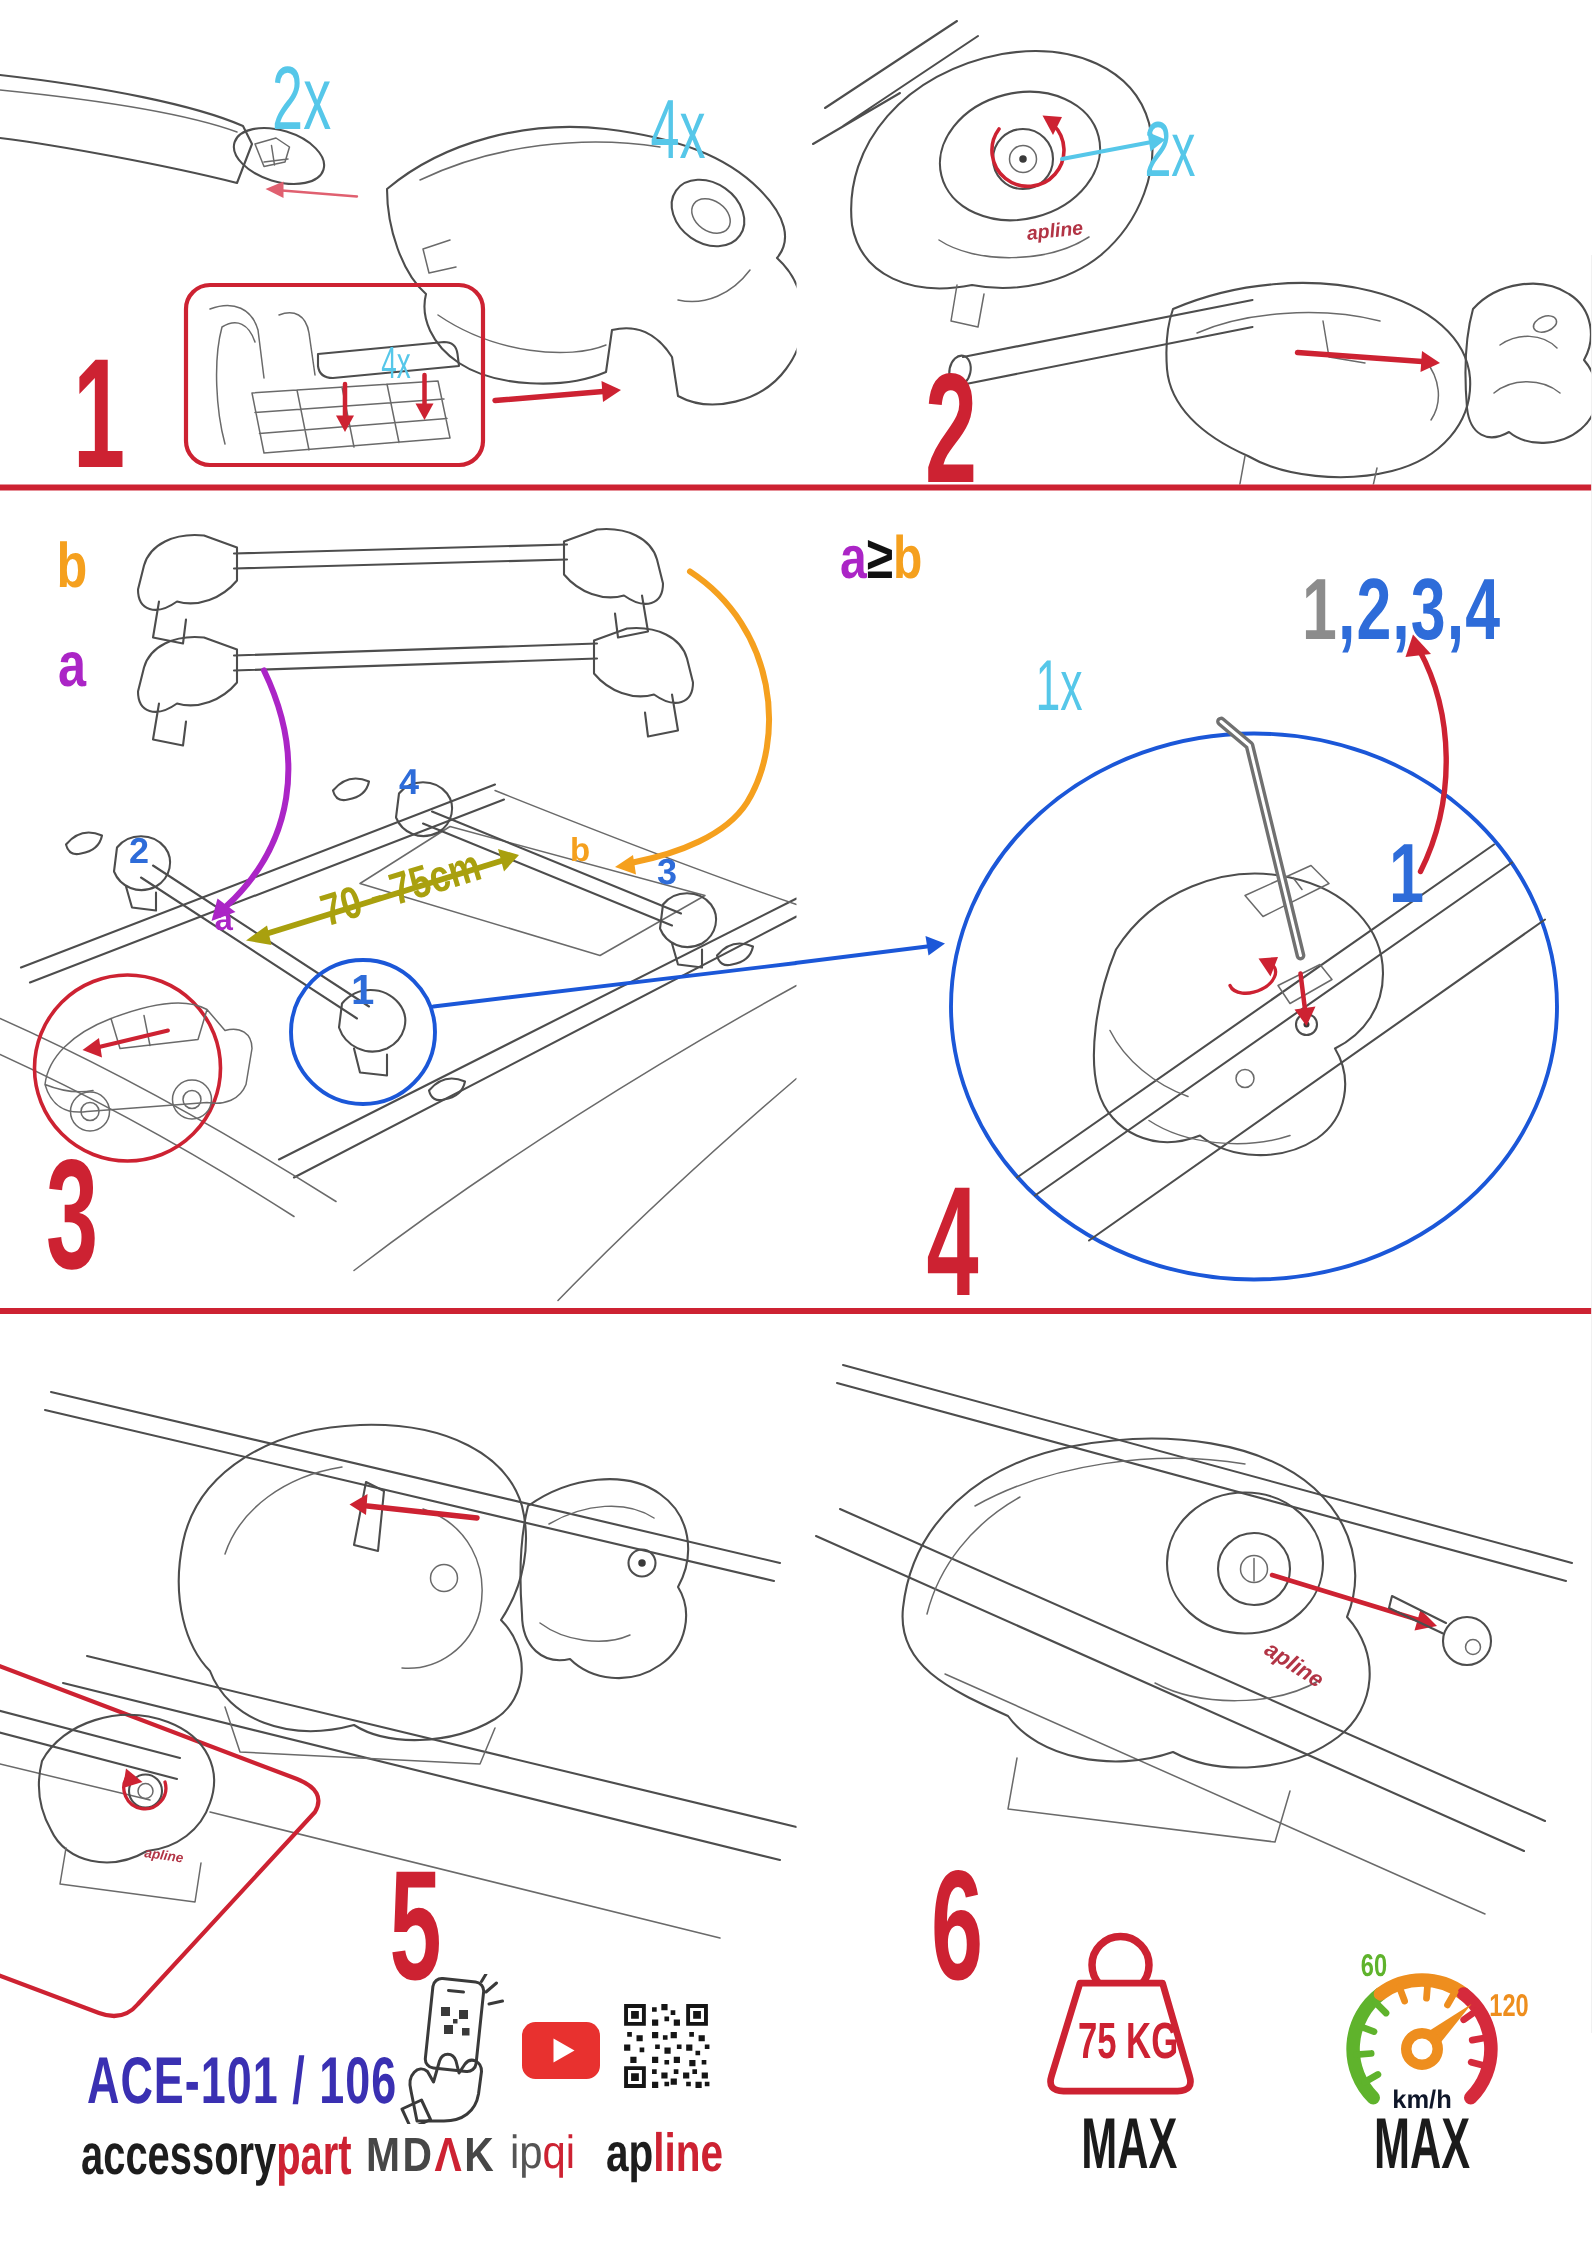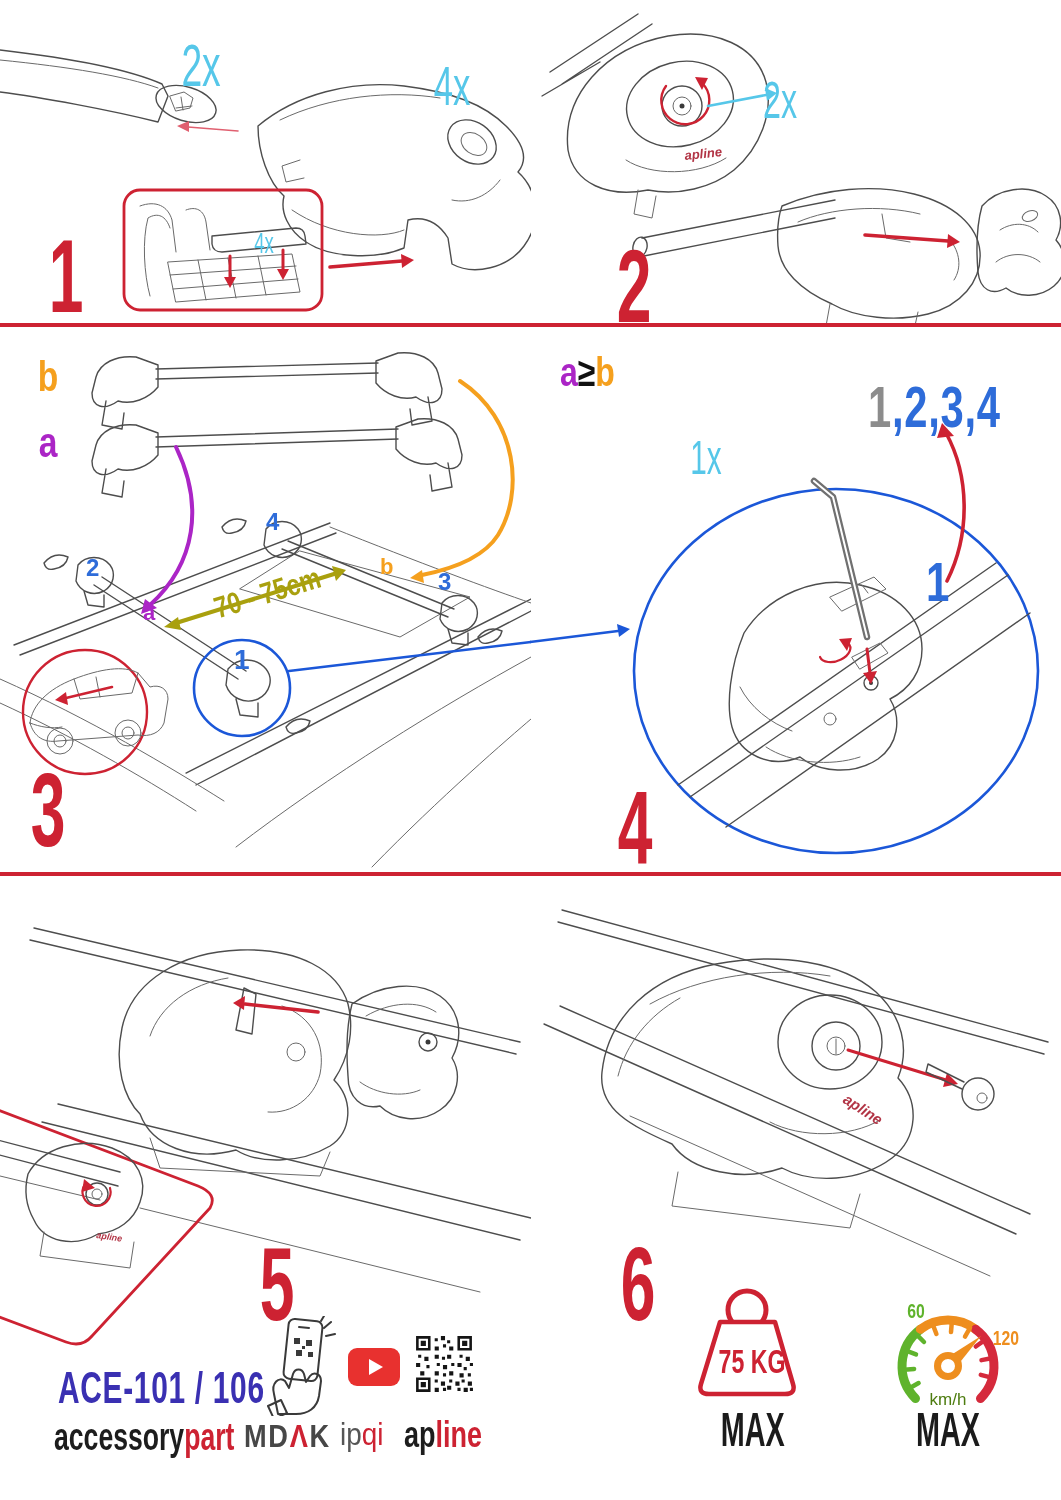--- a/index.html
+++ b/index.html
@@ -289,16 +289,16 @@
     <g stroke-width="4.5" stroke-linecap="round">
       <path d="M48.6,93 L39.9,98 M44.1,79 L34.2,79.8 M46,64.4 L36.7,60.9 M54,52 L46.9,44.9" stroke="var(--green)"></path>
       <path d="M66.4,44 L62.9,34.7 M81,42.1 L81.8,32.2 M95,46.6 L100,37.9" stroke="var(--sporange)"></path>
       <path d="M105.8,56.5 L114,50.7 M111.5,70.1 L121.3,68.3 M110.8,84.8 L120.5,87.4" stroke="#D52A3C"></path>
     </g>
     <polygon points="111,46 70,72 79,86" fill="var(--sporange)"></polygon>
     <circle cx="78" cy="76" r="10.5" fill="#ffffff" stroke="var(--sporange)" stroke-width="7"></circle>
   </svg>
   <div class="lbl ctr" style="left:896px;top:1300px;width:40px;font-size:21px;font-weight:700;color:var(--green);transform:scaleX(.75);transform-origin:center top">60</div>
   <div class="lbl ctr" style="left:984px;top:1327px;width:44px;font-size:21px;font-weight:700;color:var(--sporange);transform:scaleX(.75);transform-origin:center top">120</div>
-  <div class="lbl ctr" style="left:908px;top:1391px;width:80px;font-size:17px;font-weight:400;color:#4d7c0f">km/h</div>
+  <div class="lbl ctr" style="left:908px;top:1391px;width:80px;font-size:17px;font-weight:700;color:#0f172a">km/h</div>
   <div class="lbl ctr" style="left:893px;top:1406px;width:110px;font-size:48px;font-weight:700;color:var(--ink);transform:scaleX(.6);transform-origin:center top">MAX</div>
 
 </div>
 
 </body></html>

